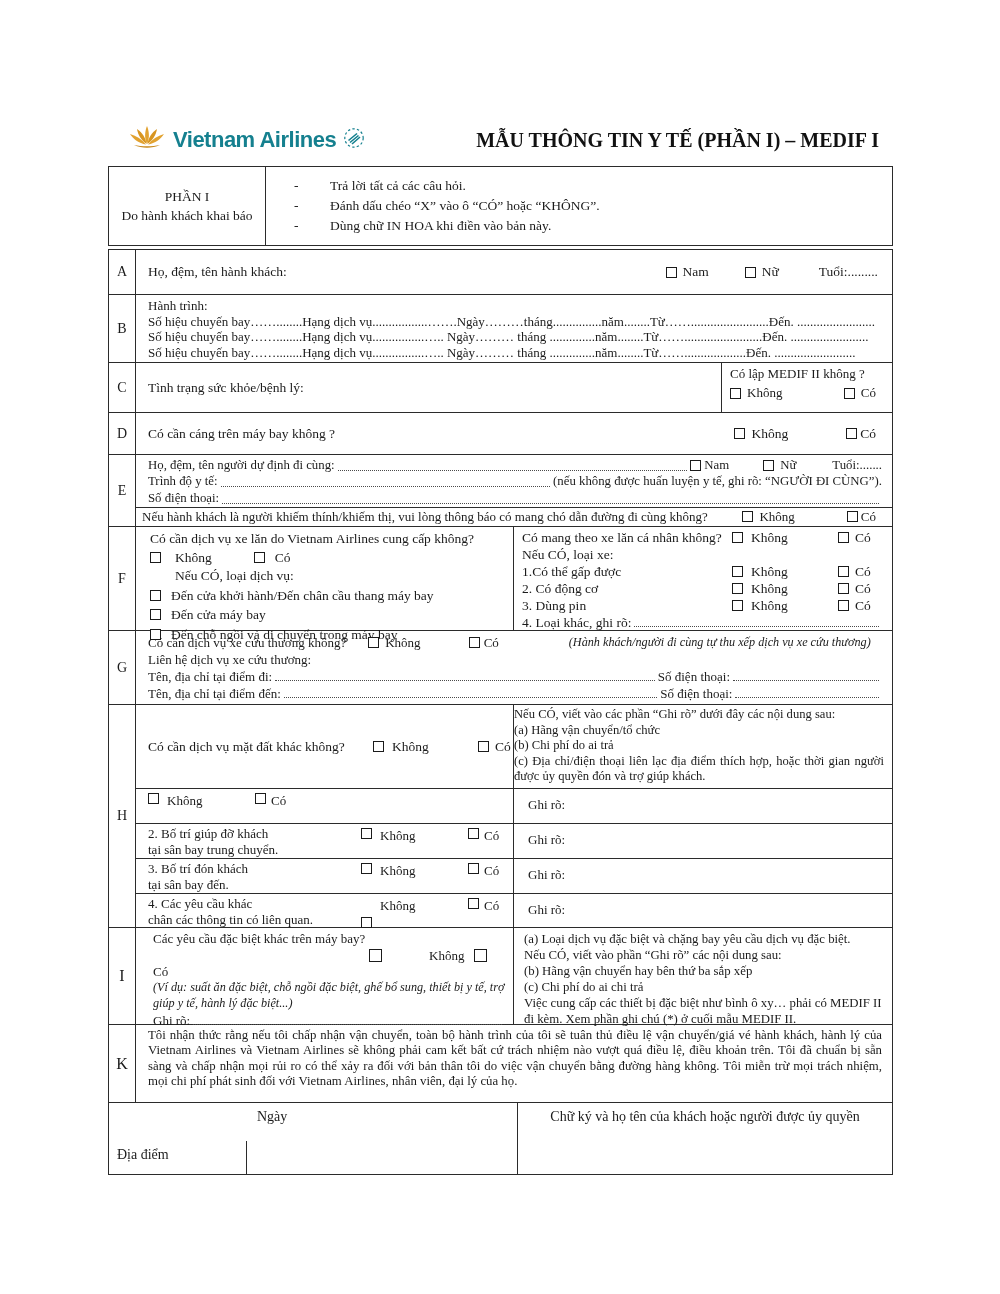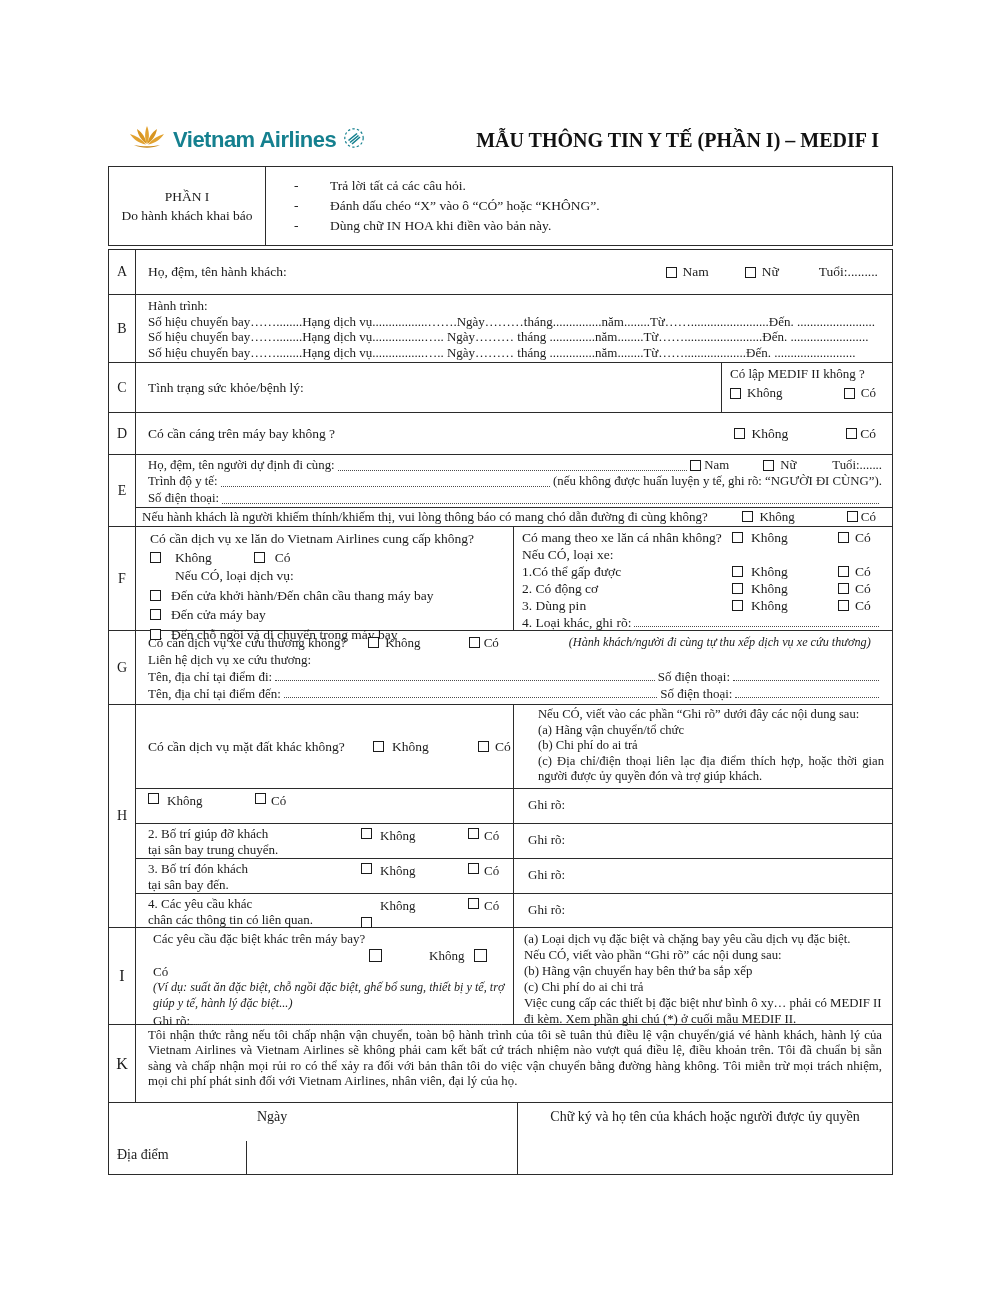--- a/index.html
+++ b/index.html
@@ -70,21 +70,21 @@
   .fr-k { display:flex; align-items:center; gap:8px; width:106px; flex:none; }
   .fr-c { display:flex; align-items:center; gap:6px; }
   
   .rowG { height:74px; }
   .rowG .rcol { padding:3px 10px 0 12px; font-size:13px; line-height:17px; }
   .g-l1 { display:flex; align-items:center; }
   .gline { display:flex; align-items:baseline; }
   
   .rowH0 { height:83px; display:flex; }
   .h-left { width:377px; display:flex; align-items:center; padding-left:12px; font-size:13.5px; }
-  .h-right { flex:1; border-left:1.5px solid #2b2b2b; padding:2px 8px 0 24px; font-size:12.6px; line-height:15.6px; text-align:justify; }
+  .h-right { flex:1; border-left:1.5px solid #2b2b2b; padding:2px 8px 0 0; font-size:12.6px; line-height:15.6px; text-align:justify; }
   .hitem { height:35px; display:flex; border-top:1.2px solid #2b2b2b; }
   .hi-left { width:377px; display:flex; padding:2px 0 0 12px; font-size:13px; line-height:15.5px; }
   .hi-lab { width:213px; flex:none; }
   .hi-k { display:flex; gap:8px; width:107px; flex:none; padding-top:2px; }
   .hi-c { display:flex; gap:5px; padding-top:2px; }
   .hi-right { flex:1; border-left:1.2px solid #2b2b2b; font-size:13px; padding:8px 0 0 14px; }
   .h-k { display:flex; align-items:center; gap:8px; width:105px; flex:none; }
   .h-c { display:flex; align-items:center; gap:6px; }
   .h-q { width:225px; flex:none; }
   

